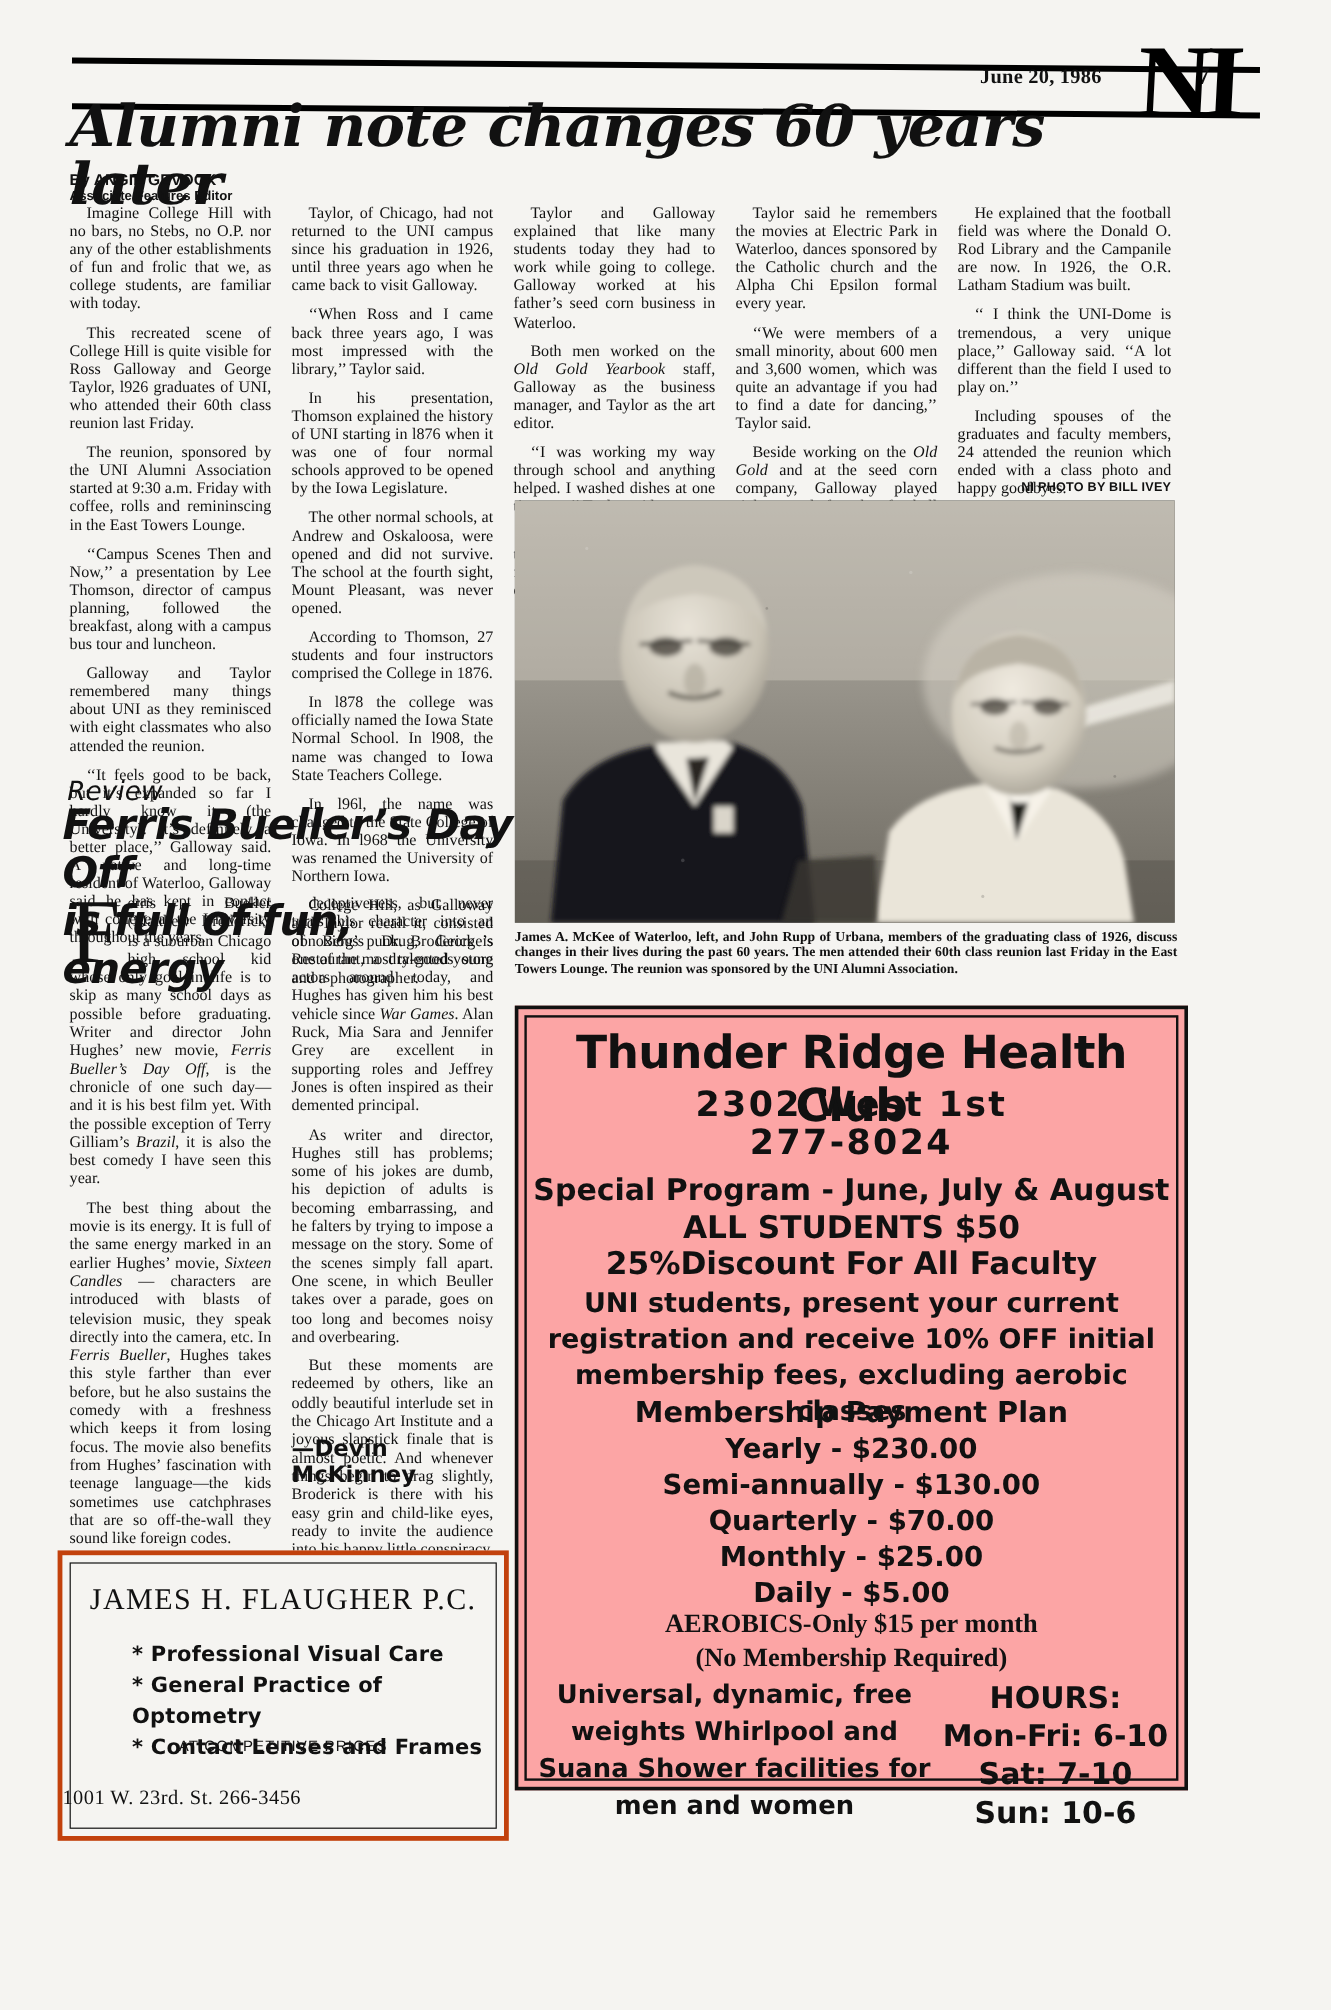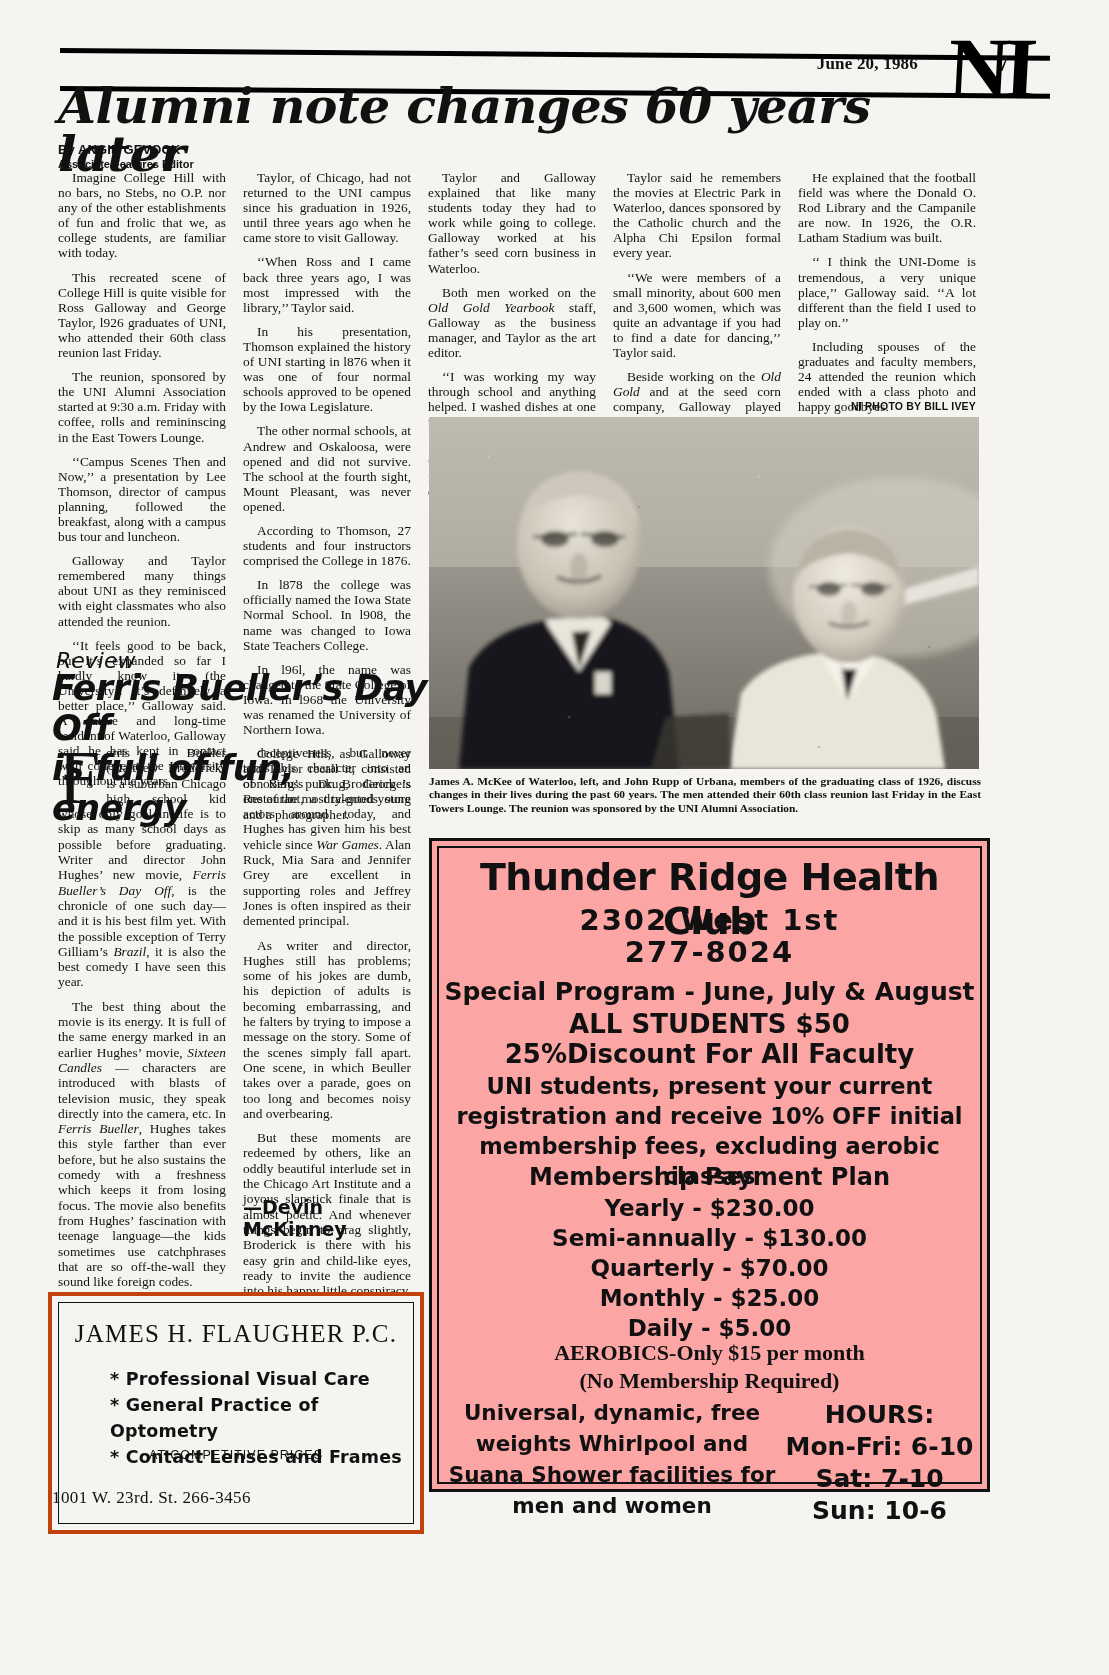--- a/index.html
+++ b/index.html
@@ -200,21 +200,21 @@
 
   <div class="newscol c1">
       <p>Imagine College Hill with no bars, no Stebs, no O.P. nor any of the other establishments of fun and frolic that we, as college students, are familiar with today.</p>
       <p class="gap">This recreated scene of College Hill is quite visible for Ross Galloway and George Taylor, l926 graduates of UNI, who attended their 60th class reunion last Friday.</p>
       <p class="gap">The reunion, sponsored by the UNI Alumni Association started at 9:30 a.m. Friday with coffee, rolls and remininscing in the East Towers Lounge.</p>
       <p class="gap">‘‘Campus Scenes Then and Now,’’ a presentation by Lee Thomson, director of campus planning, followed the breakfast, along with a campus bus tour and luncheon.</p>
       <p class="gap">Galloway and Taylor remembered many things about UNI as they reminisced with eight classmates who also attended the reunion.</p>
       <p class="gap">‘‘It feels good to be back, but it’s expanded so far I hardly know it (the University). It’s definitely a better place,’’ Galloway said. A native and long-time resident of Waterloo, Galloway said he has kept in contact with college at the University throughout the years.</p>
     </div>
   <div class="newscol c2">
-      <p>Taylor, of Chicago, had not returned to the UNI campus since his graduation in 1926, until three years ago when he came store to visit Galloway.</p>
+      <p>Taylor, of Chicago, had not returned to the UNI campus since his graduation in 1926, until three years ago when he came back to visit Galloway.</p>
       <p class="gap">‘‘When Ross and I came back three years ago, I was most impressed with the library,’’ Taylor said.</p>
       <p class="gap">In his presentation, Thomson explained the history of UNI starting in l876 when it was one of four normal schools approved to be opened by the Iowa Legislature.</p>
       <p class="gap">The other normal schools, at Andrew and Oskaloosa, were opened and did not survive. The school at the fourth sight, Mount Pleasant, was never opened.</p>
       <p class="gap">According to Thomson, 27 students and four instructors comprised the College in 1876.</p>
       <p class="gap">In l878 the college was officially named the Iowa State Normal School. In l908, the name was changed to Iowa State Teachers College.</p>
       <p class="gap">In l96l, the name was changed to the State College of Iowa. In l968 the University was renamed the University of Northern Iowa.</p>
       <p class="gap">College Hill, as Galloway and Taylor recall it, consisted of Berg’s Drug, George’s Restaurant, a dry-goods store and a photographer.</p>
     </div>
   <div class="newscol c3">
       <p>Taylor and Galloway explained that like many students today they had to work while going to college. Galloway worked at his father’s seed corn business in Waterloo.</p>

